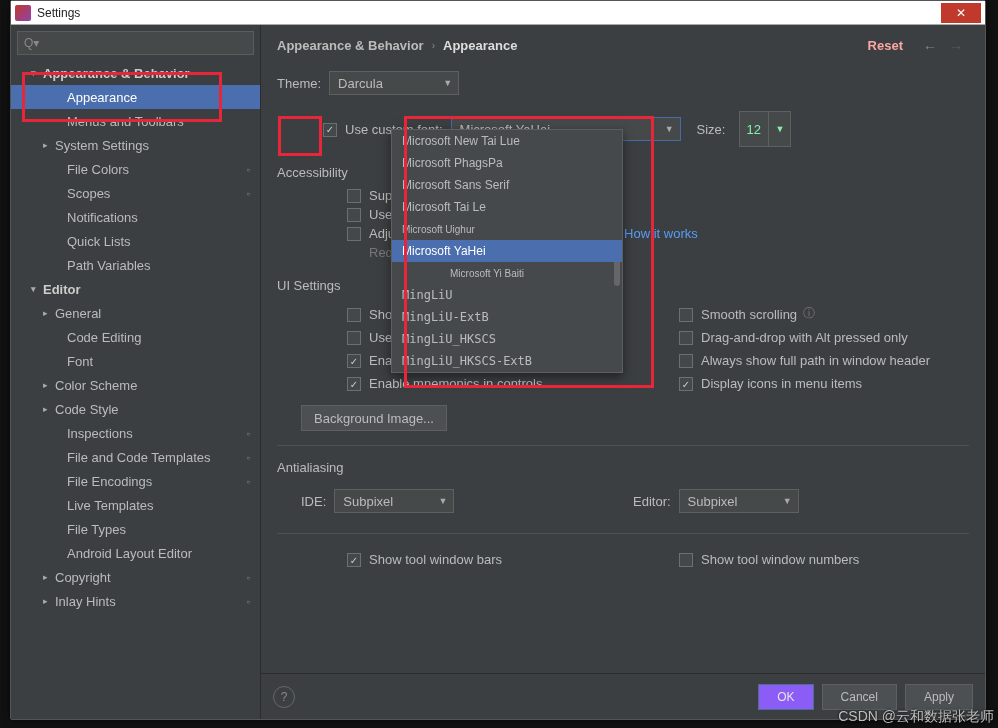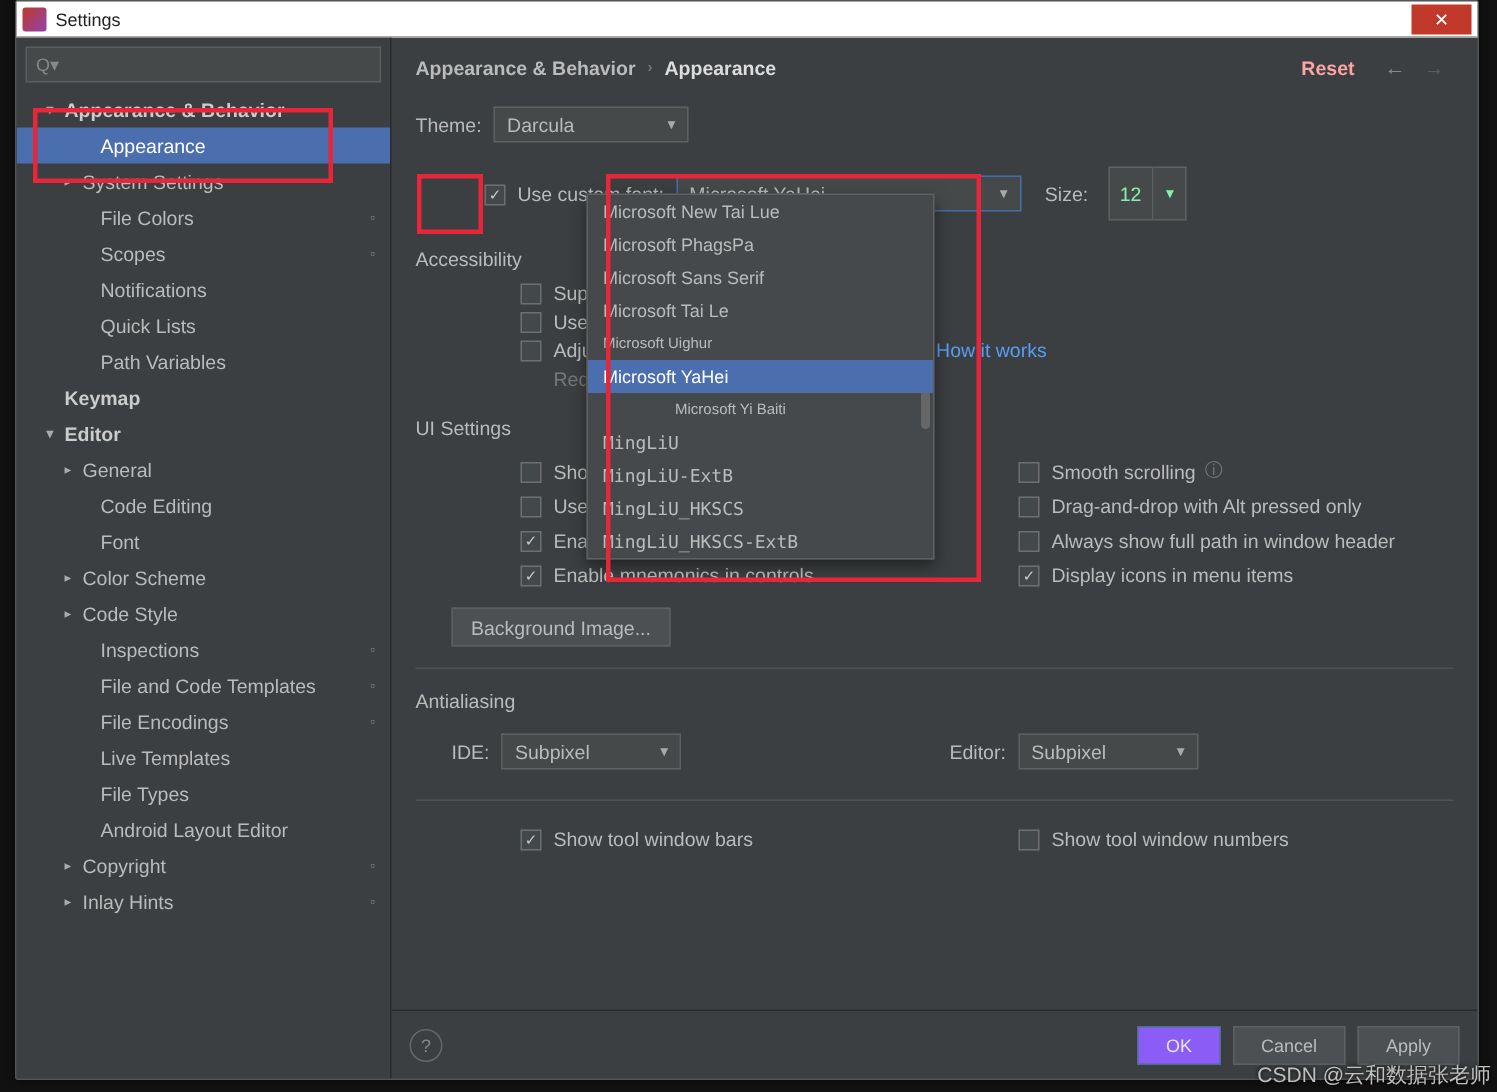--- a/index.html
+++ b/index.html
@@ -79,20 +79,24 @@
       </div>
       <div class="tree" id="tree">
           <div class="item l1">
             <span class="chev">▾</span>
             <span>Appearance &amp; Behavior</span>
           </div>
           <div class="item l2 selected">
             <span class="chev"></span>
             <span>Appearance</span>
           </div>
+          <div class="item l2">
+            <span class="chev"></span>
+            <span>Menus and Toolbars</span>
+          </div>
           <div class="item l2c">
             <span class="chev">▸</span>
             <span>System Settings</span>
           </div>
           <div class="item l2">
             <span class="chev"></span>
             <span>File Colors</span>
             <span class="proj proj-ico"></span>
           </div>
           <div class="item l2">
@@ -104,24 +108,20 @@
             <span class="chev"></span>
             <span>Notifications</span>
           </div>
           <div class="item l2">
             <span class="chev"></span>
             <span>Quick Lists</span>
           </div>
           <div class="item l2">
             <span class="chev"></span>
             <span>Path Variables</span>
-          </div>
-          <div class="item l1">
-            <span class="chev"></span>
-            <span>Keymap</span>
           </div>
           <div class="item l1">
             <span class="chev">▾</span>
             <span>Editor</span>
           </div>
           <div class="item l2c">
             <span class="chev">▸</span>
             <span>General</span>
           </div>
           <div class="item l2">

